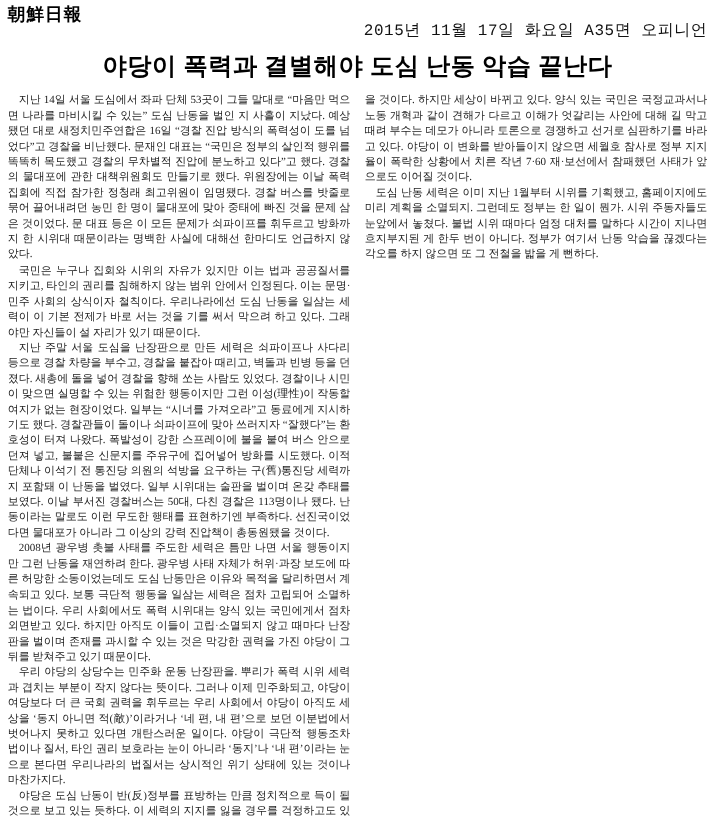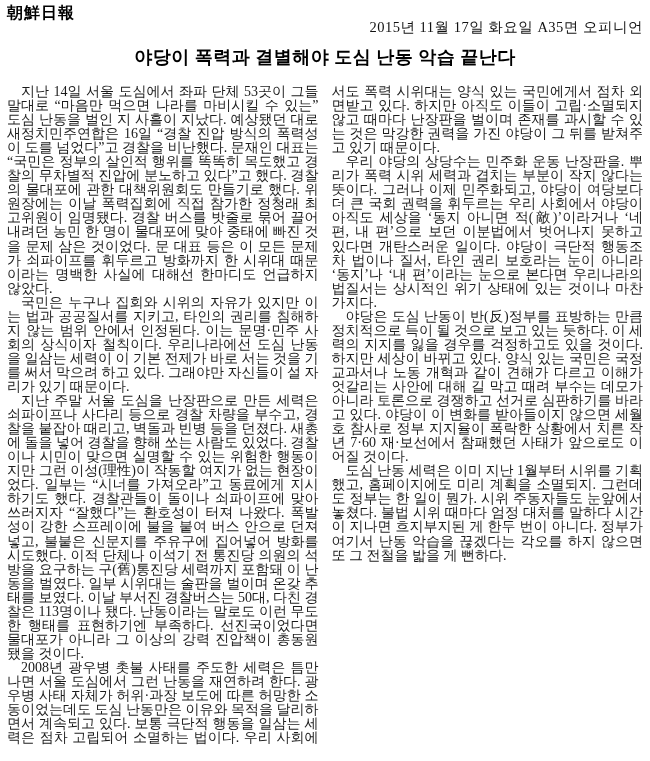--- a/index.html
+++ b/index.html
@@ -24,43 +24,44 @@
     font-family: "Liberation Serif", "DejaVu Serif", serif;
   }
   .dateline {
     position: absolute;
     right: 7px;
     top: 18px;
     font-size: 14.5px;
     letter-spacing: 0.5px;
     color: #111111;
     white-space: nowrap;
+    font-family: Liberation Mono, monospace;
   }
   .headline {
     position: absolute;
     left: 0;
     right: 0;
     top: 45px;
     margin: 0;
     text-align: center;
-    font-size: 18px;
+    font-size: 22px;
     font-weight: 800;
     letter-spacing: 0.5px;
     color: #000000;
   }
   .article-body {
     position: absolute;
     left: 7px;
     top: 85px;
     width: 636px;
     height: 673px;
     column-count: 2;
     column-gap: 13px;
     column-fill: auto;
-    font-size: 14px;
+    font-size: 10px;
     line-height: 14.05px;
     text-align: justify;
     overflow: hidden;
     color: #1a1a1a;
   }
   .article-body p {
     margin: 0;
     padding: 0;
     text-indent: 1em;
     word-break: break-all;
@@ -74,19 +75,19 @@
   <div class="masthead">朝鮮日報</div>
 
   <div class="dateline">2015년 11월 17일 화요일 A35면 오피니언</div>
 
   <h1 class="headline">야당이 폭력과 결별해야 도심 난동 악습 끝난다</h1>
 
   <div class="article-body">
     <p>지난 14일 서울 도심에서 좌파 단체 53곳이 그들 말대로 “마음만 먹으면 나라를 마비시킬 수 있는” 도심 난동을 벌인 지 사흘이 지났다. 예상됐던 대로 새정치민주연합은 16일 “경찰 진압 방식의 폭력성이 도를 넘었다”고 경찰을 비난했다. 문재인 대표는 “국민은 정부의 살인적 행위를 똑똑히 목도했고 경찰의 무차별적 진압에 분노하고 있다”고 했다. 경찰의 물대포에 관한 대책위원회도 만들기로 했다. 위원장에는 이날 폭력집회에 직접 참가한 정청래 최고위원이 임명됐다. 경찰 버스를 밧줄로 묶어 끌어내려던 농민 한 명이 물대포에 맞아 중태에 빠진 것을 문제 삼은 것이었다. 문 대표 등은 이 모든 문제가 쇠파이프를 휘두르고 방화까지 한 시위대 때문이라는 명백한 사실에 대해선 한마디도 언급하지 않았다.</p>
     <p>국민은 누구나 집회와 시위의 자유가 있지만 이는 법과 공공질서를 지키고, 타인의 권리를 침해하지 않는 범위 안에서 인정된다. 이는 문명·민주 사회의 상식이자 철칙이다. 우리나라에선 도심 난동을 일삼는 세력이 이 기본 전제가 바로 서는 것을 기를 써서 막으려 하고 있다. 그래야만 자신들이 설 자리가 있기 때문이다.</p>
     <p>지난 주말 서울 도심을 난장판으로 만든 세력은 쇠파이프나 사다리 등으로 경찰 차량을 부수고, 경찰을 붙잡아 때리고, 벽돌과 빈병 등을 던졌다. 새총에 돌을 넣어 경찰을 향해 쏘는 사람도 있었다. 경찰이나 시민이 맞으면 실명할 수 있는 위험한 행동이지만 그런 이성(理性)이 작동할 여지가 없는 현장이었다. 일부는 “시너를 가져오라”고 동료에게 지시하기도 했다. 경찰관들이 돌이나 쇠파이프에 맞아 쓰러지자 “잘했다”는 환호성이 터져 나왔다. 폭발성이 강한 스프레이에 불을 붙여 버스 안으로 던져 넣고, 불붙은 신문지를 주유구에 집어넣어 방화를 시도했다. 이적 단체나 이석기 전 통진당 의원의 석방을 요구하는 구(舊)통진당 세력까지 포함돼 이 난동을 벌였다. 일부 시위대는 술판을 벌이며 온갖 추태를 보였다. 이날 부서진 경찰버스는 50대, 다친 경찰은 113명이나 됐다. 난동이라는 말로도 이런 무도한 행태를 표현하기엔 부족하다. 선진국이었다면 물대포가 아니라 그 이상의 강력 진압책이 총동원됐을 것이다.</p>
-    <p>2008년 광우병 촛불 사태를 주도한 세력은 틈만 나면 서울 도심에서 그런 난동을 재연하려 한다. 광우병 사태 자체가 허위·과장 보도에 따른 허망한 소동이었는데도 도심 난동만은 이유와 목적을 달리하면서 계속되고 있다. 보통 극단적 행동을 일삼는 세력은 점차 고립되어 소멸하는 법이다. 우리 사회에서도 폭력 시위대는 양식 있는 국민에게서 점차 외면받고 있다. 하지만 아직도 이들이 고립·소멸되지 않고 때마다 난장판을 벌이며 존재를 과시할 수 있는 것은 막강한 권력을 가진 야당이 그 뒤를 받쳐주고 있기 때문이다.</p>
+    <p>2008년 광우병 촛불 사태를 주도한 세력은 틈만 나면 서울 행동이지만 그런 난동을 재연하려 한다. 광우병 사태 자체가 허위·과장 보도에 따른 허망한 소동이었는데도 도심 난동만은 이유와 목적을 달리하면서 계속되고 있다. 보통 극단적 행동을 일삼는 세력은 점차 고립되어 소멸하는 법이다. 우리 사회에서도 폭력 시위대는 양식 있는 국민에게서 점차 외면받고 있다. 하지만 아직도 이들이 고립·소멸되지 않고 때마다 난장판을 벌이며 존재를 과시할 수 있는 것은 막강한 권력을 가진 야당이 그 뒤를 받쳐주고 있기 때문이다.</p>
     <p>우리 야당의 상당수는 민주화 운동 난장판을. 뿌리가 폭력 시위 세력과 겹치는 부분이 작지 않다는 뜻이다. 그러나 이제 민주화되고, 야당이 여당보다 더 큰 국회 권력을 휘두르는 우리 사회에서 야당이 아직도 세상을 ‘동지 아니면 적(敵)’이라거나 ‘네 편, 내 편’으로 보던 이분법에서 벗어나지 못하고 있다면 개탄스러운 일이다. 야당이 극단적 행동조차 법이나 질서, 타인 권리 보호라는 눈이 아니라 ‘동지’나 ‘내 편’이라는 눈으로 본다면 우리나라의 법질서는 상시적인 위기 상태에 있는 것이나 마찬가지다.</p>
     <p>야당은 도심 난동이 반(反)정부를 표방하는 만큼 정치적으로 득이 될 것으로 보고 있는 듯하다. 이 세력의 지지를 잃을 경우를 걱정하고도 있을 것이다. 하지만 세상이 바뀌고 있다. 양식 있는 국민은 국정교과서나 노동 개혁과 같이 견해가 다르고 이해가 엇갈리는 사안에 대해 길 막고 때려 부수는 데모가 아니라 토론으로 경쟁하고 선거로 심판하기를 바라고 있다. 야당이 이 변화를 받아들이지 않으면 세월호 참사로 정부 지지율이 폭락한 상황에서 치른 작년 7·60 재·보선에서 참패했던 사태가 앞으로도 이어질 것이다.</p>
     <p>도심 난동 세력은 이미 지난 1월부터 시위를 기획했고, 홈페이지에도 미리 계획을 소멸되지. 그런데도 정부는 한 일이 뭔가. 시위 주동자들도 눈앞에서 놓쳤다. 불법 시위 때마다 엄정 대처를 말하다 시간이 지나면 흐지부지된 게 한두 번이 아니다. 정부가 여기서 난동 악습을 끊겠다는 각오를 하지 않으면 또 그 전철을 밟을 게 뻔하다.</p>
   </div>
 
 </div>
 
 </body></html>

